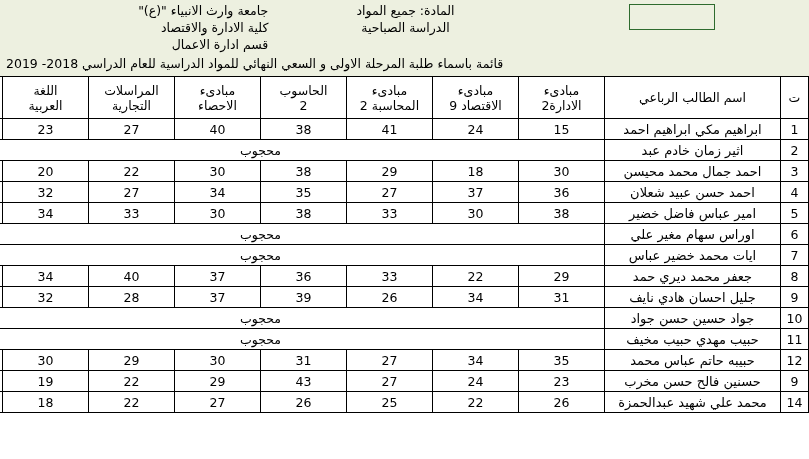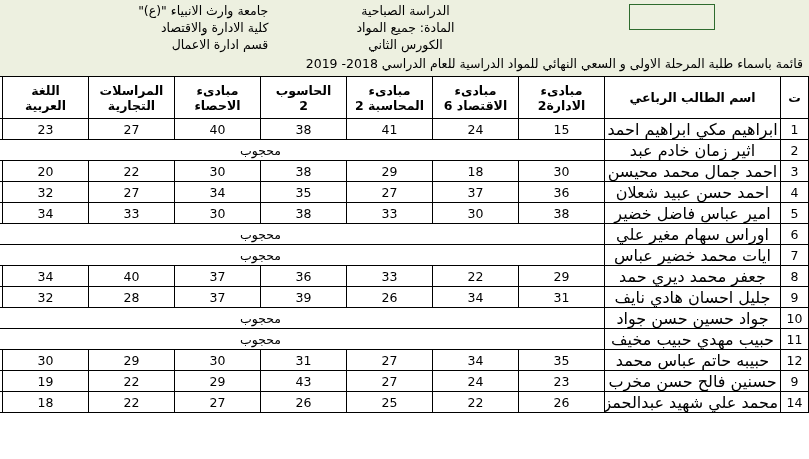--- a/index.html
+++ b/index.html
@@ -53,21 +53,21 @@
     padding-top: 2px;
   }
   .green-box {
     width: 84px;
     height: 24px;
     border: 1px solid #2e6b2e;
     margin: 0 auto;
     background: #edf0e0;
   }
   .header-title {
-    text-align: right;
+    text-align: left;
     font-size: 12.5px;
     margin-top: 3px;
     line-height: 16px;
   }
   
   table.grades {
     width: 809px;
     border-collapse: collapse;
     table-layout: fixed;
     font-size: 12.5px;
@@ -77,54 +77,53 @@
     border: 1px solid #000000;
     text-align: center;
     height: 21px;
     padding: 0 2px;
     box-sizing: border-box;
     white-space: nowrap;
     overflow: hidden;
   }
   table.grades thead th {
     height: 42px;
-    font-weight: bold;
+    font-weight: normal;
     line-height: 15px;
     vertical-align: middle;
   }
   th.col-t, td.col-t { width: 28px; }
   th.col-name, td.col-name {
     width: 176px;
     text-align: right;
     padding-right: 5px;
     margin-top: 28px;
   }
-  td.col-name { font-size: 16px; }
+  td.col-name { font-size: 13px; }
   th.col-sub, td.col-sub { width: 86px; }
   td.blocked {
     text-align: center;
   }
   .hdr-two-line { display: block; }
 </style>
 </head>
 <body>
 
 <div class="page">
 
   <div class="header">
     <div class="header-row">
       <div class="header-right">
         <div>جامعة وارث الانبياء "(ع)"</div>
         <div>كلية الادارة والاقتصاد</div>
         <div>قسم ادارة الاعمال</div>
       </div>
       <div class="header-center">
+        <div>المادة: جميع المواد</div>
         <div>الدراسة الصباحية</div>
-        <div>المادة: جميع المواد</div>
-        <div>الكورس الثاني</div>
       </div>
       <div class="header-left">
         <div class="green-box"></div>
       </div>
     </div>
     <div class="header-title">قائمة باسماء طلبة المرحلة الاولى و السعي  النهائي للمواد الدراسية للعام الدراسي 2018- 2019</div>
   </div>
 
   <table class="grades">
     <thead>
@@ -134,21 +133,21 @@
         </th>
         <th class="col-name">
           <span class="hdr-two-line">اسم الطالب الرباعي</span>
         </th>
         <th class="col-sub">
           <span class="hdr-two-line">مبادىء</span>
           <span class="hdr-two-line">الادارة2</span>
         </th>
         <th class="col-sub">
           <span class="hdr-two-line">مبادىء</span>
-          <span class="hdr-two-line">الاقتصاد 6</span>
+          <span class="hdr-two-line">الاقتصاد 9</span>
         </th>
         <th class="col-sub">
           <span class="hdr-two-line">مبادىء</span>
           <span class="hdr-two-line">المحاسبة 2</span>
         </th>
         <th class="col-sub">
           <span class="hdr-two-line">الحاسوب</span>
           <span class="hdr-two-line">2</span>
         </th>
         <th class="col-sub">

